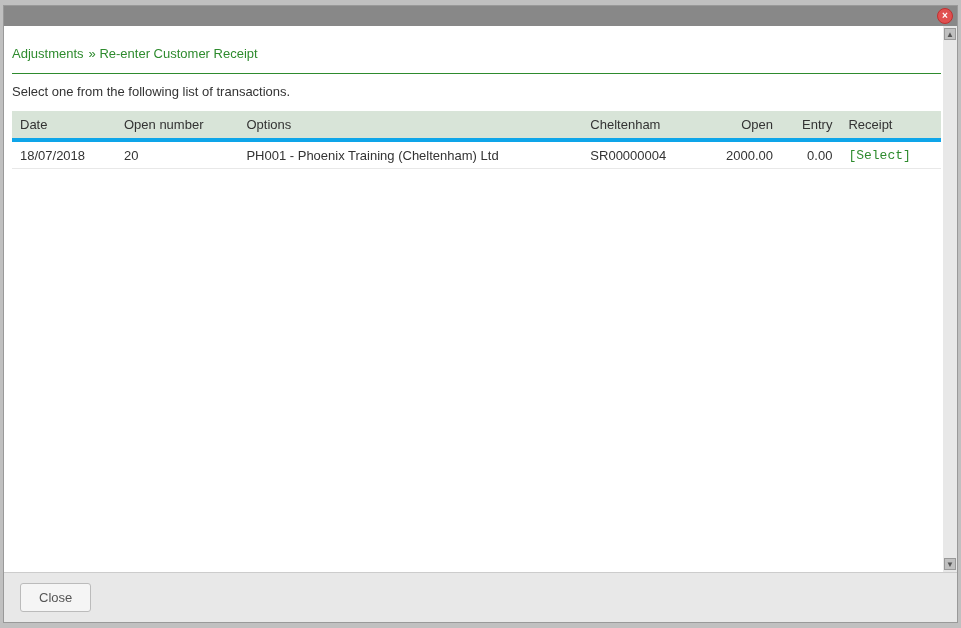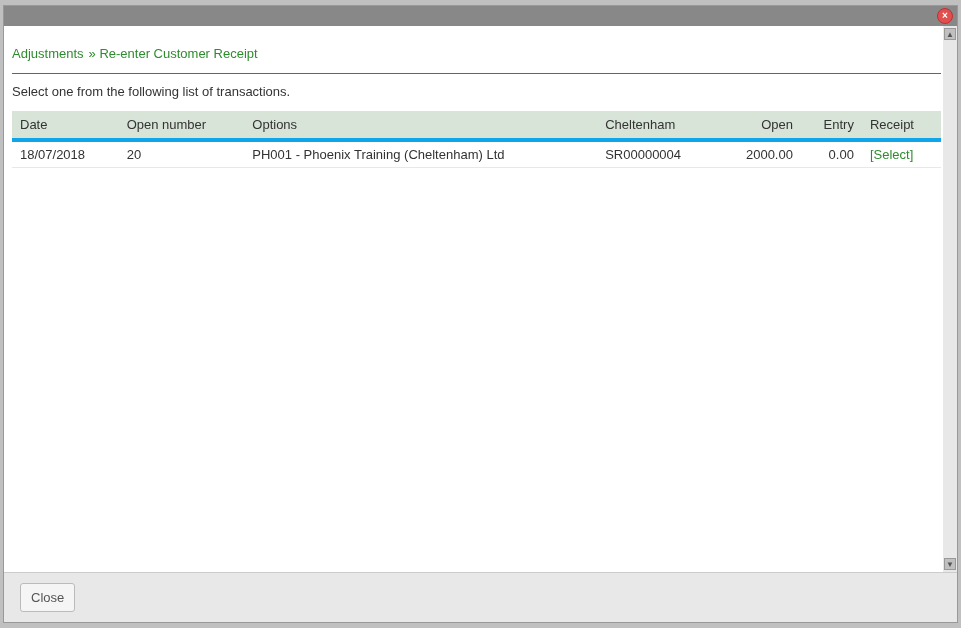--- a/index.html
+++ b/index.html
@@ -121,20 +121,21 @@
     }
 
     tbody td.right {
       text-align: right;
     }
 
     .select-link {
       color: #2e8b2e;
       cursor: pointer;
       text-decoration: none;
+      font-family: Liberation Mono, monospace;
     }
 
     .scrollbar-right {
       position: absolute;
       right: 0;
       top: 20px;
       bottom: 50px;
       width: 14px;
       background: #e8e8e8;
       display: flex;
@@ -161,21 +162,21 @@
       height: 50px;
       background: #e8e8e8;
       border-top: 1px solid #ccc;
       display: flex;
       align-items: center;
       padding: 0 16px;
       flex-shrink: 0;
     }
 
     .footer-btn {
-      padding: 6px 10px;
+      padding: 6px 18px;
       background: #f5f5f5;
       border: 1px solid #bbb;
       border-radius: 3px;
       cursor: pointer;
       color: #555;
       font-size: 13px;
     }
   </style>
 </head>
 <body>

